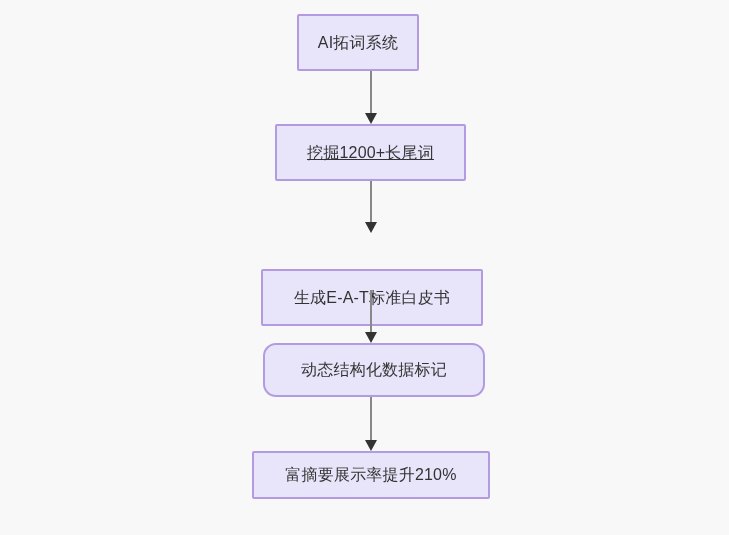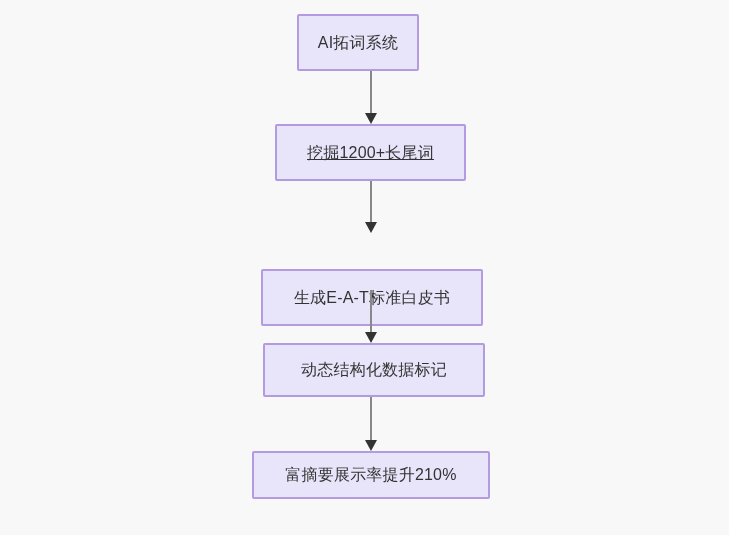--- a/index.html
+++ b/index.html
@@ -76,21 +76,21 @@
     <span class="node-label">生成E-A-T标准白皮书</span>
   </div>
 
   <div class="edge" style="left: 359px; top: 290px; height: 53px;">
     <svg width="24" height="53" viewBox="0 0 24 53" preserveAspectRatio="none">
       <line class="edge-line" x1="12" y1="0" x2="12" y2="43" stroke="#888888" stroke-width="2"></line>
       <polygon class="edge-head" points="12,53 6,42 18,42" fill="#333333"></polygon>
     </svg>
   </div>
 
-  <div class="node" style="left: 263px; top: 343px; width: 222px; height: 54px; background: rgb(232, 228, 250); border-color: rgb(180, 154, 224); color: rgb(51, 51, 51);">
+  <div class="node" style="left: 263px; top: 343px; width: 222px; height: 54px; background: rgb(232, 228, 250); border-color: rgb(180, 154, 224); color: rgb(51, 51, 51); border-radius: 13px;">
     <span class="node-label">动态结构化数据标记</span>
   </div>
 
   <div class="edge" style="left: 359px; top: 397px; height: 54px;">
     <svg width="24" height="54" viewBox="0 0 24 54" preserveAspectRatio="none">
       <line class="edge-line" x1="12" y1="0" x2="12" y2="44" stroke="#888888" stroke-width="2"></line>
       <polygon class="edge-head" points="12,54 6,43 18,43" fill="#333333"></polygon>
     </svg>
   </div>
 

